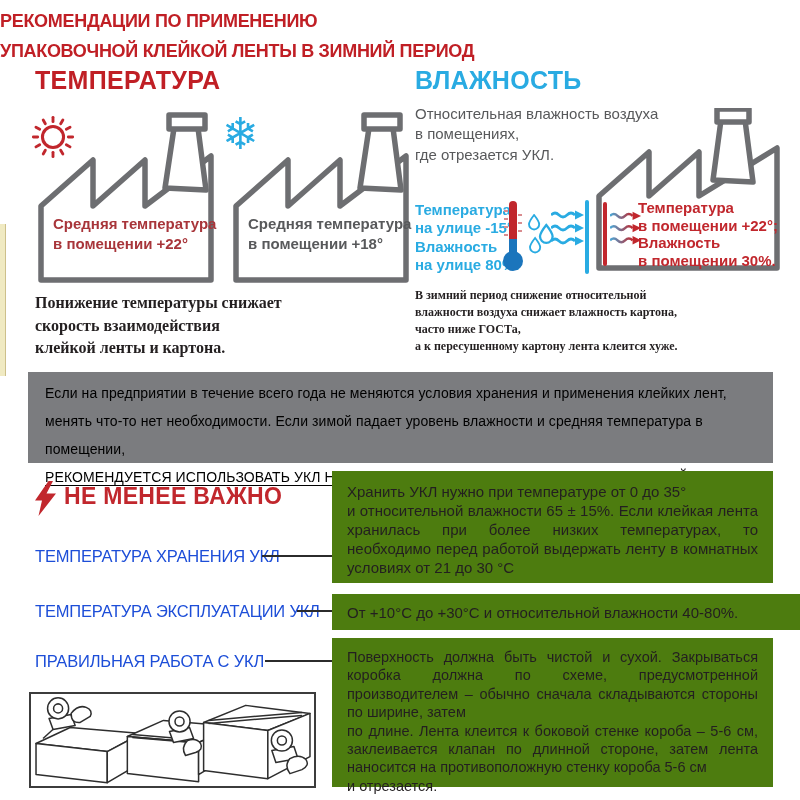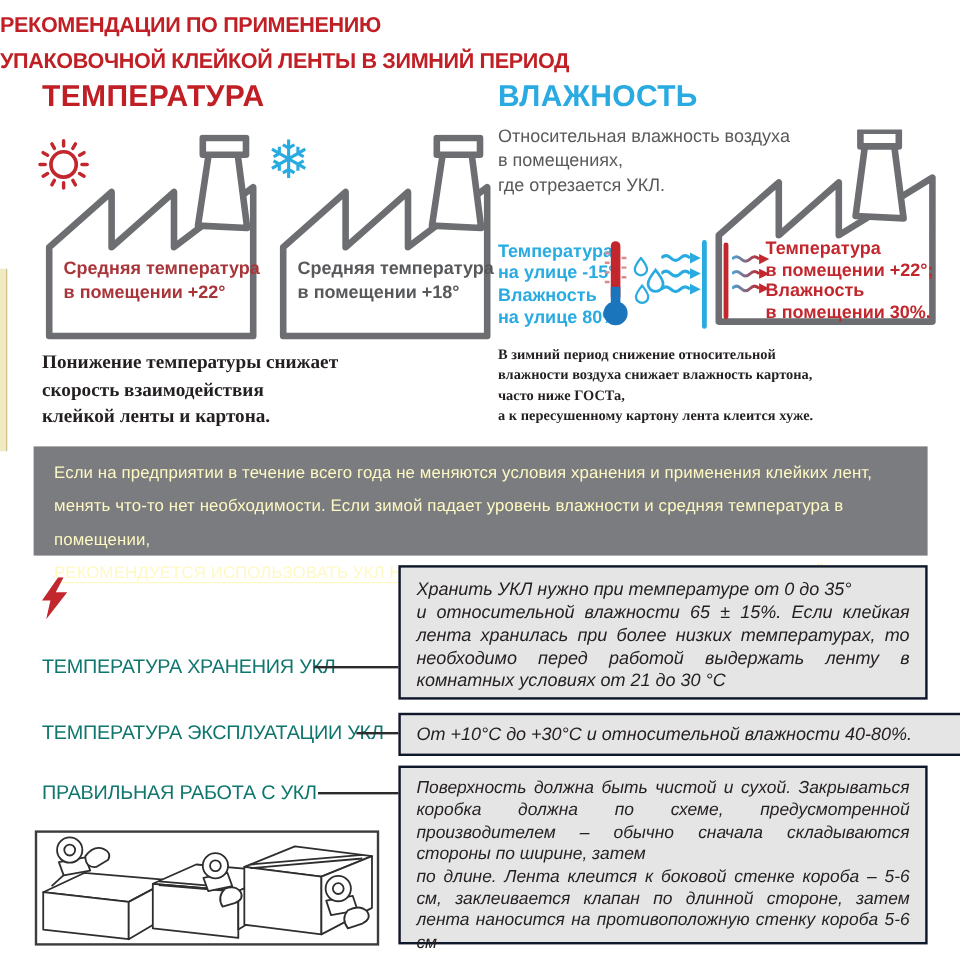--- a/index.html
+++ b/index.html
@@ -17,28 +17,28 @@
   .warm{color:#a8353a;}
   .cold{color:#58595b;}
   .snowflake{font-size:44px;color:#29abe2;line-height:1;}
   .para{font-weight:bold;font-size:16px;line-height:1.42;color:#231f20;font-family:Liberation Serif, serif;}
   .hum-intro{left:415px;top:104px;font-size:15px;line-height:1.35;color:#58595b;}
   .small-blue{left:415px;top:201px;font-size:15px;font-weight:bold;line-height:1.22;color:#29abe2;}
   .small-red{font-size:15px;font-weight:bold;line-height:1.18;color:#c1272d;}
   .wall-line{left:585px;top:200px;width:4px;height:74px;background:#29abe2;border-radius:2px;}
   .red-line{left:10px;top:94px;width:4px;height:64px;background:#c1272d;border-radius:2px;position:absolute;}
   .band{left:28px;top:372px;width:745px;height:91px;background:#7b7c7f;box-sizing:border-box;
-        padding:7px 17px 0 17px;color:#fef9c3;font-size:14px;letter-spacing:0.1px;}
+        padding:7px 17px 0 17px;color:#000000;font-size:14px;letter-spacing:0.1px;}
   .band span{display:block;line-height:28px;}
   .uline{text-decoration:underline;text-underline-offset:3px;}
   .imp-head{left:64px;top:483px;font-size:23px;font-weight:bold;color:#c1272d;letter-spacing:0.3px;}
-  .row-label{font-size:16.5px;letter-spacing:-0.2px;color:#0f766e;}
+  .row-label{font-size:16.5px;letter-spacing:-0.2px;color:#1d4ed8;}
   .conn{height:0;border-top:2px solid #2b2b2b;}
-  .infobox{border:2px solid #0f172a;background:#e5e5e5;box-sizing:border-box;color:#231f20;
-           font-size:15px;text-align:justify;white-space:pre-line;font-style:italic;}
+  .infobox{border:2px solid #4d7c0f;background:#4d7c0f;box-sizing:border-box;color:#231f20;
+           font-size:15px;text-align:justify;white-space:pre-line;}
   .box1{left:332px;top:471px;width:441px;height:112px;padding:9px 13px;line-height:19px;}
   .box2{left:332px;top:594px;width:530px;height:36px;padding:7px 13px;line-height:19px;text-align:left;}
   .box3{left:332px;top:638px;width:441px;height:149px;padding:8px 13px;font-size:14.5px;line-height:18.4px;}
   .illustration{left:29px;top:692px;width:287px;height:96px;border:2.5px solid #3c3c3c;box-sizing:border-box;background:#fff;}
   .edge-artifact{left:0;top:224px;width:5px;height:152px;background:#f0eac2;border-right:1px solid #cdc08b;}
 </style>
 </head>
 <body>
 
 <div class="page">
@@ -204,20 +204,21 @@
     <span>Если на предприятии в течение всего года не меняются условия хранения и применения клейких лент,</span>
     <span>менять что-то нет необходимости. Если зимой падает уровень влажности и средняя температура в помещении,</span>
     <span class="uline">РЕКОМЕНДУЕТСЯ ИСПОЛЬЗОВАТЬ УКЛ НА 1 ШАГ «ТОЛЩЕ», ЧЕМ ПРИМЕНЯЕТСЯ В ЛЕТНИЙ ПЕРИОД.</span>
   </div>
 
   <div class="abs" style="left:34px;top:481px">
     <svg width="24" height="36" viewBox="0 0 22 36">
       <path d="M13.5,0 L0,19.5 L7,19.5 L3.5,35 L21,12.5 L11.5,12.5 L18,0 Z" fill="#c1272d"></path>
     </svg>
   </div>
+  <div class="abs imp-head">НЕ МЕНЕЕ ВАЖНО</div>
 
   <div class="abs row-label" style="left:35px;top:547px">ТЕМПЕРАТУРА ХРАНЕНИЯ УКЛ</div>
   <div class="abs conn" style="left:262px;top:555px;width:72px"></div>
   <div class="abs infobox box1">Хранить УКЛ нужно при температуре от 0 до 35°
 и относительной влажности 65 ± 15%. Если клейкая лента хранилась при более низких температурах, то необходимо перед работой выдержать ленту в комнатных условиях от 21 до 30 °C</div>
 
   <div class="abs row-label" style="left:35px;top:602px">ТЕМПЕРАТУРА ЭКСПЛУАТАЦИИ УКЛ</div>
   <div class="abs conn" style="left:297px;top:610px;width:37px"></div>
   <div class="abs infobox box2">От +10°C до +30°C и относительной влажности 40-80%.</div>
 

